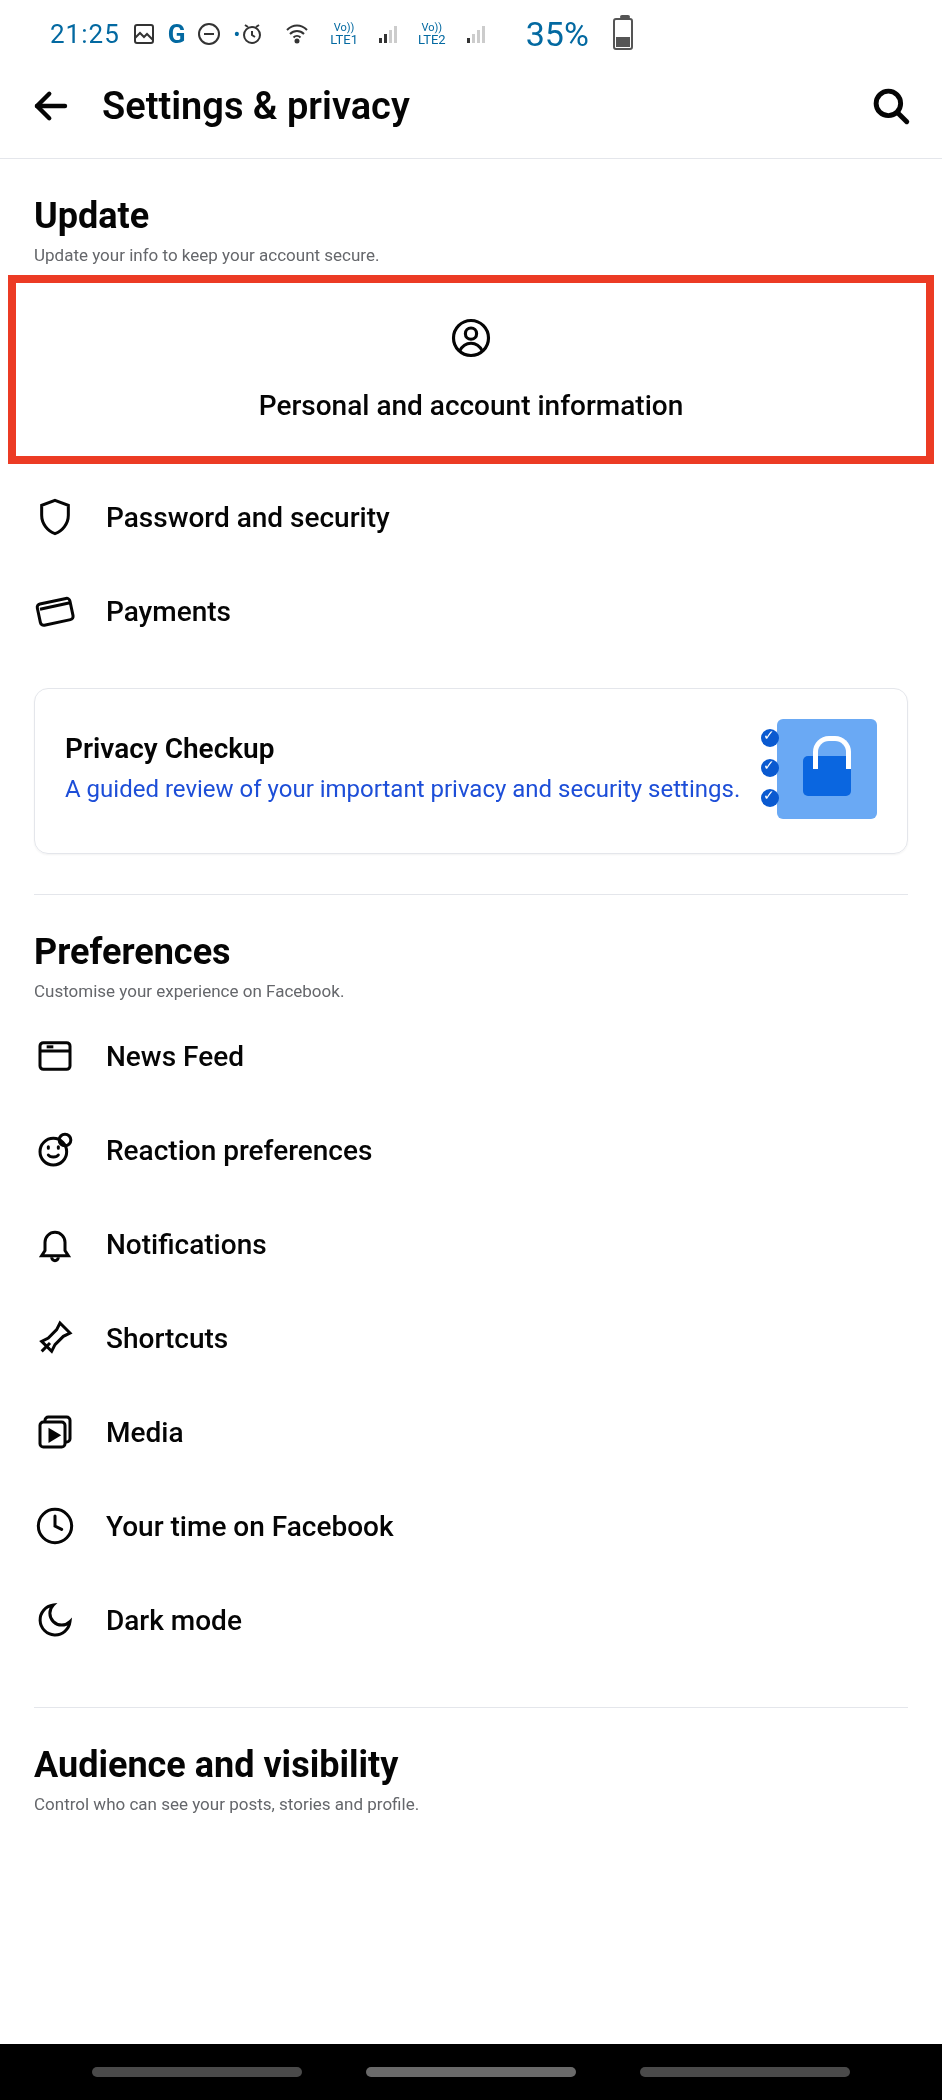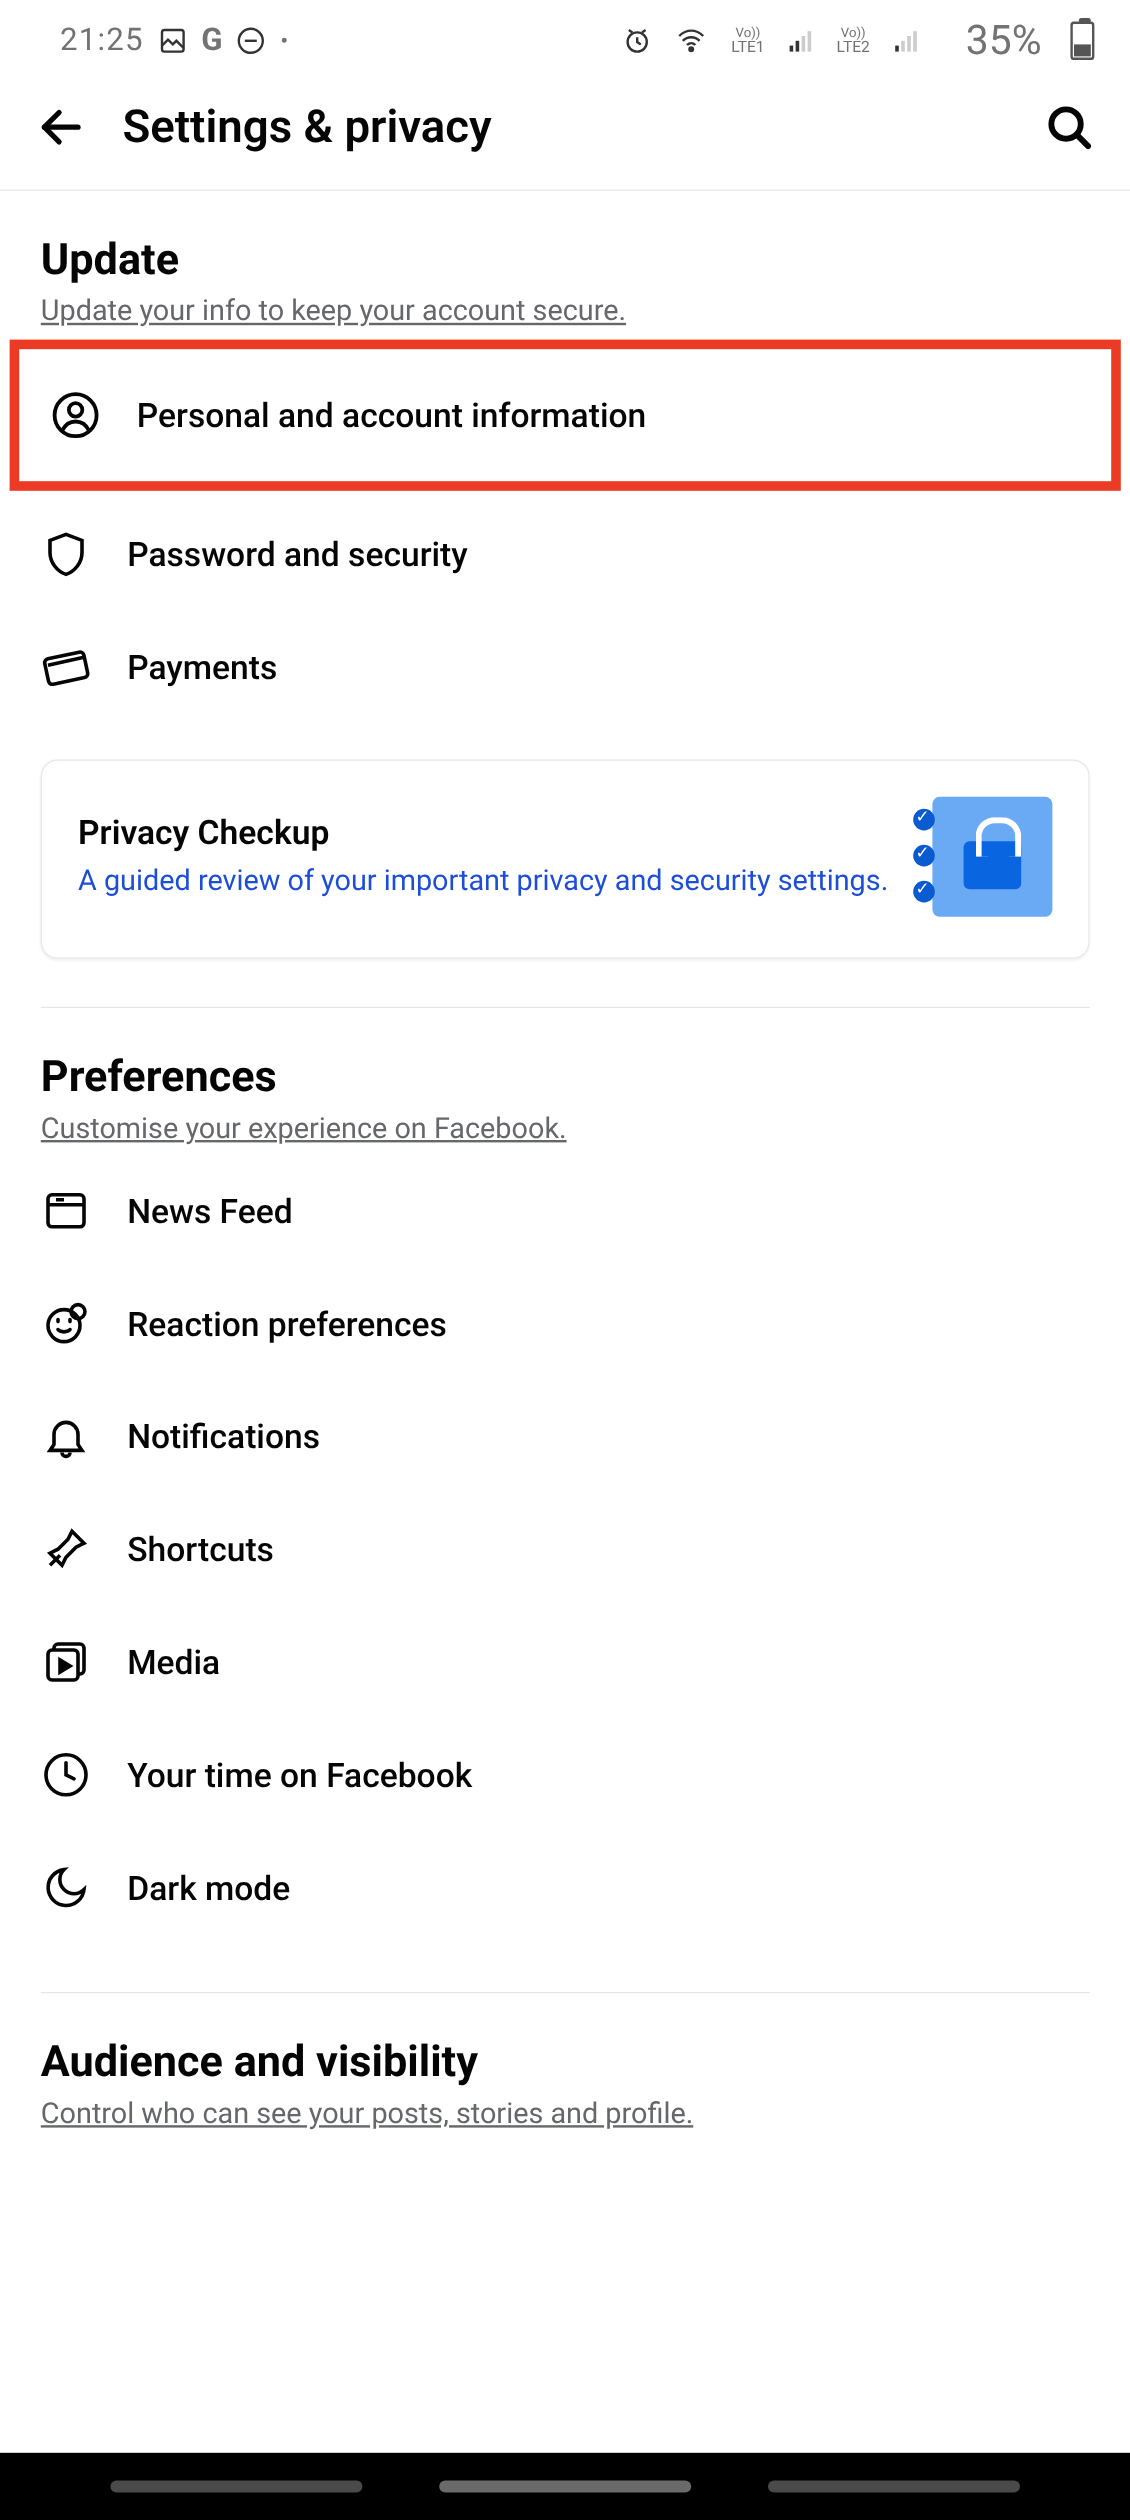--- a/index.html
+++ b/index.html
@@ -6,25 +6,25 @@
   body {
     font-family: -apple-system, BlinkMacSystemFont, "Segoe UI", Roboto, Helvetica, Arial, sans-serif;
     background: #ffffff;
     width: 942px;
     height: 2100px;
     position: relative;
     color: #050505;
   }
   .status-bar {
     display: flex;
-    justify-content: space-between;
+    justify-content: flex-start;
     align-items: center;
     padding: 14px 30px 10px 50px;
     font-size: 26px;
-    color: #737373;
+    color: #0369a1;
   }
   .status-left { display: flex; align-items: center; gap: 12px; }
   .status-right { display: flex; align-items: center; gap: 20px; font-size: 24px; }
   .status-time { font-weight: 400; letter-spacing: 1px; }
   .status-icon { display:inline-flex; align-items:center; }
   .lte-small { font-size: 13px; line-height:1; display:flex; flex-direction:column; align-items:center;}
   .battery-box {
     width: 20px; height: 32px; border: 2px solid #555; border-radius:3px;
     position:relative; display:inline-block; margin-left:4px;
   }
@@ -50,24 +50,23 @@
   .search-icon { width:42px; height:42px; }
   .section {
     padding: 36px 34px 0 34px;
   }
   .section-title {
     font-size: 36px;
     font-weight: 700;
     margin-bottom: 8px;
   }
   .section-sub {
-    font-size: 24px;
+    font-size: 17px;
     color: #65676b;
     margin-bottom: 8px;
-    text-decoration: underline;
   }
   .item {
     display: flex;
     align-items: center;
     padding: 26px 0;
     gap: 30px;
   }
   .item-icon {
     width: 42px;
     height: 42px;
@@ -76,21 +75,21 @@
   }
   .item-label {
     font-size: 28px;
     font-weight: 500;
   }
   .highlight-box {
     border: 8px solid #ec3b24;
     margin: 10px 8px 0 8px;
     padding: 0 26px;
   }
-  .highlight-box .item { padding: 34px 0; }
+  .highlight-box .item { padding: 34px 0; flex-direction: column; }
   .card {
     border: 1px solid #e4e6eb;
     border-radius: 14px;
     margin: 30px 34px 0 34px;
     box-shadow: 0 1px 2px rgba(0,0,0,0.05);
     padding: 30px 30px 34px 30px;
     display:flex;
     align-items:center;
     gap: 8px;
   }

